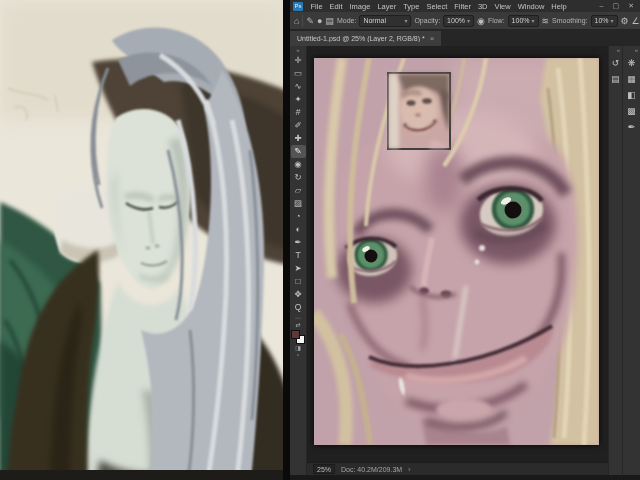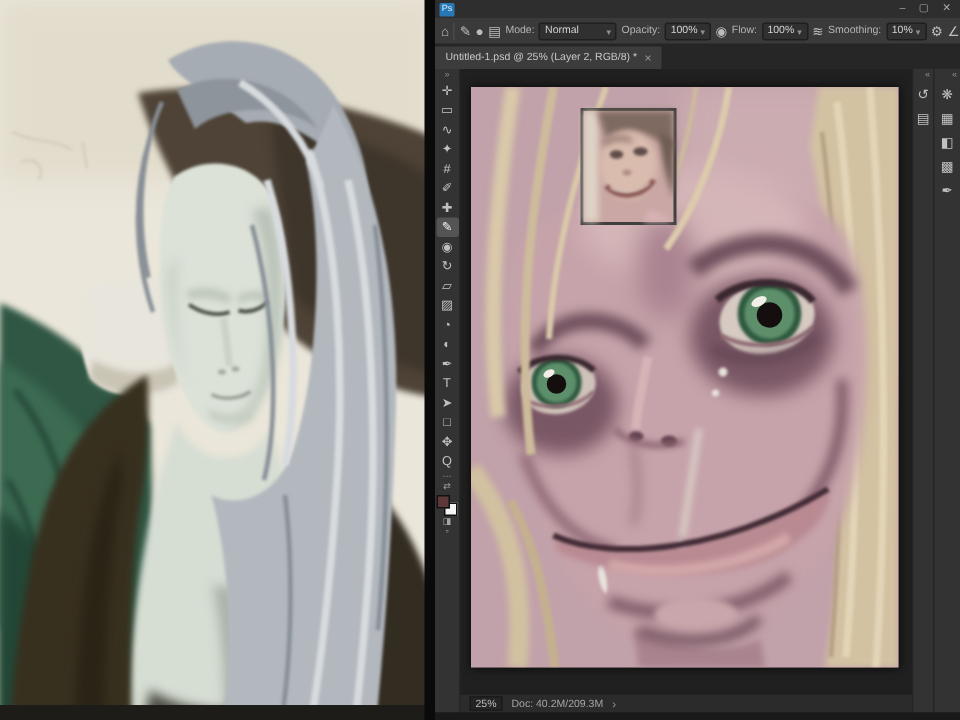--- a/index.html
+++ b/index.html
@@ -153,20 +153,34 @@
 
       <rect x="0" y="470" width="290" height="10" fill="#1d1c18"></rect>
       <rect x="283" y="0" width="7" height="480" fill="#0a0a0a"></rect>
     </svg>
   </div>
 
   <div class="ps">
 
     <div class="menubar">
       <div class="pslogo">Ps</div>
+      <div class="menus">
+
+      <span class="menu-item">File</span>
+          <span class="menu-item">Edit</span>
+          <span class="menu-item">Image</span>
+          <span class="menu-item">Layer</span>
+          <span class="menu-item">Type</span>
+          <span class="menu-item">Select</span>
+          <span class="menu-item">Filter</span>
+          <span class="menu-item">3D</span>
+          <span class="menu-item">View</span>
+          <span class="menu-item">Window</span>
+          <span class="menu-item">Help</span>
+        </div>
       <div class="winctl">
         <span>–</span>
         <span>▢</span>
         <span>✕</span>
       </div>
     </div>
 
     <div class="optionsbar">
       <span class="ico">⌂</span>
       <div class="vsep"></div>

